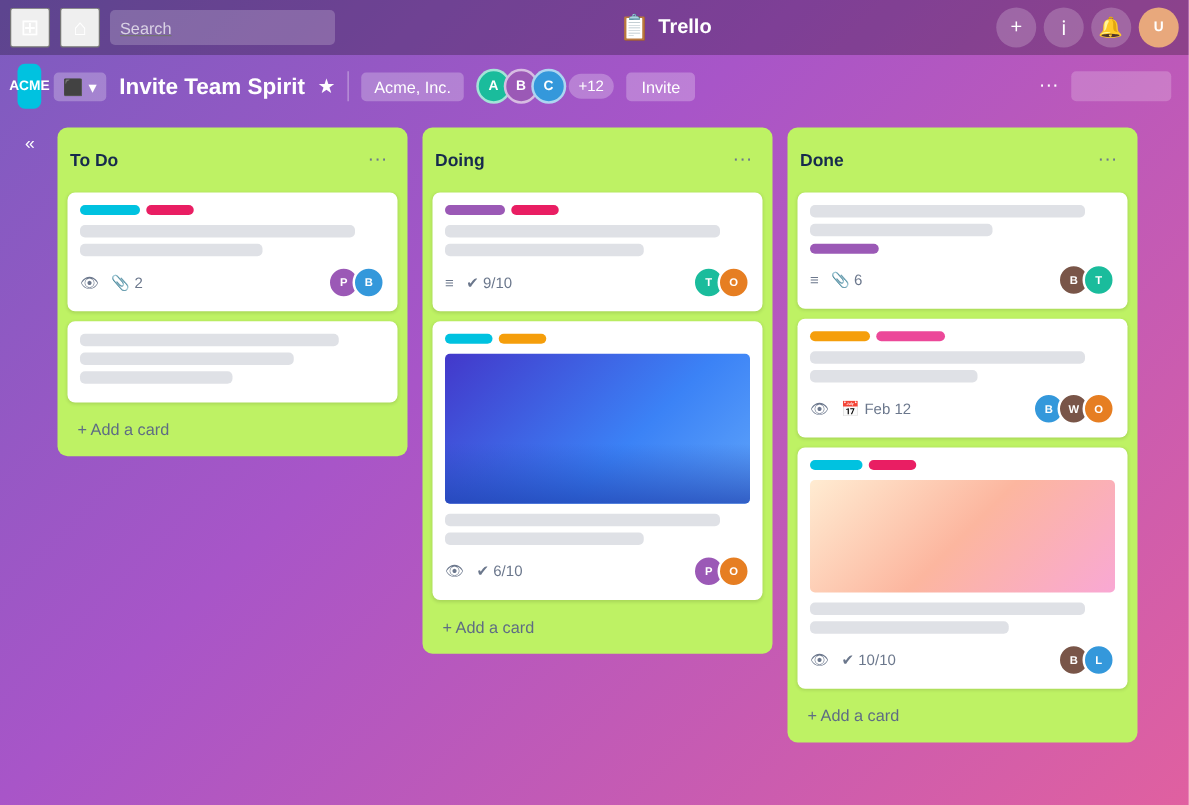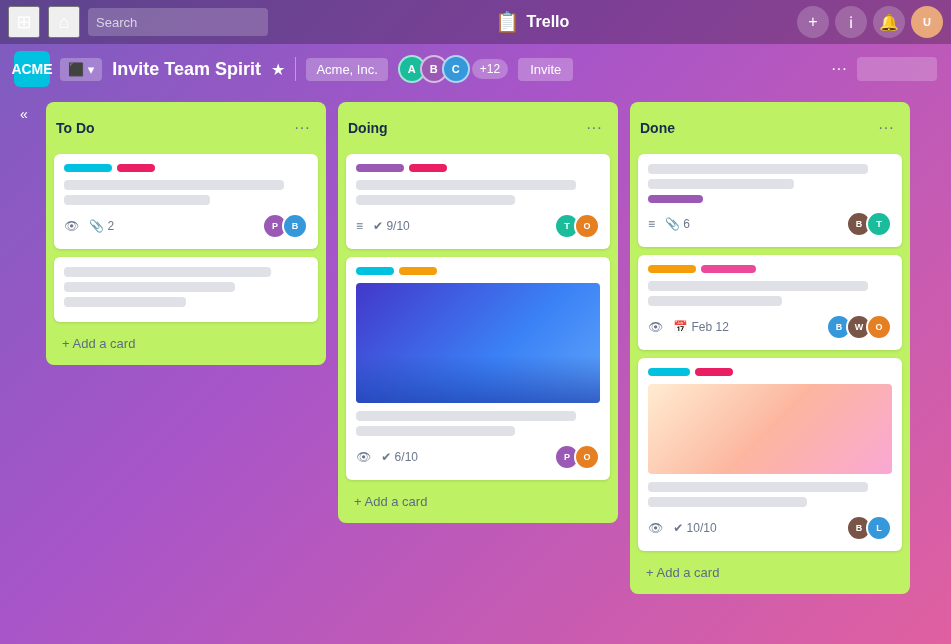--- a/index.html
+++ b/index.html
@@ -2,30 +2,30 @@
 <html><head>
   <meta charset="utf-8">
   <style>
     * { box-sizing: border-box; margin: 0; padding: 0; }
     body { font-family: -apple-system, BlinkMacSystemFont, 'Segoe UI', sans-serif; width: 951px; height: 644px; overflow: hidden; background: linear-gradient(135deg, #7c5cbf 0%, #a855c8 40%, #e060a0 100%); }
 
     
     .top-nav { height: 44px; background: rgba(0,0,0,0.25); display: flex; align-items: center; padding: 0 8px; gap: 8px; }
     .nav-grid-icon { color: #fff; font-size: 18px; width: 32px; height: 32px; display: flex; align-items: center; justify-content: center; cursor: pointer; }
     .nav-home-icon { color: #fff; font-size: 18px; width: 32px; height: 32px; display: flex; align-items: center; justify-content: center; cursor: pointer; }
-    .nav-search { background: rgba(255,255,255,0.2); border: none; border-radius: 4px; color: #1d4ed8; height: 28px; width: 180px; padding: 0 8px; font-size: 13px; }
+    .nav-search { background: rgba(255,255,255,0.2); border: none; border-radius: 4px; color: #737373; height: 28px; width: 180px; padding: 0 8px; font-size: 13px; text-decoration: underline; }
     .nav-search::placeholder { color: rgba(255,255,255,0.7); }
     .nav-title { flex: 1; text-align: center; color: #fff; font-size: 16px; font-weight: 700; display: flex; align-items: center; justify-content: center; gap: 6px; }
     .nav-actions { display: flex; align-items: center; gap: 6px; }
     .nav-btn { background: rgba(255,255,255,0.2); border: none; border-radius: 50%; color: #fff; width: 32px; height: 32px; display: flex; align-items: center; justify-content: center; cursor: pointer; font-size: 16px; }
     .nav-avatar { width: 32px; height: 32px; border-radius: 50%; background: #e8a87c; display: flex; align-items: center; justify-content: center; font-size: 13px; cursor: pointer; overflow: hidden; }
 
     
     .board-header { height: 50px; display: flex; align-items: center; padding: 0 14px; gap: 10px; }
-    .workspace-badge { background: #00c2e0; color: #fff; font-size: 14px; font-weight: 700; width: 36px; height: 36px; display: flex; align-items: center; justify-content: center; border-radius: 6px; }
+    .workspace-badge { background: #00c2e0; color: #fff; font-size: 11px; font-weight: 700; width: 19px; height: 36px; display: flex; align-items: center; justify-content: center; border-radius: 6px; }
     .workspace-selector { background: rgba(255,255,255,0.25); border: none; border-radius: 4px; color: #fff; font-size: 13px; padding: 4px 8px; cursor: pointer; display: flex; align-items: center; gap: 4px; }
     .board-title { color: #fff; font-size: 18px; font-weight: 700; }
     .star-btn { background: none; border: none; color: #fff; font-size: 16px; cursor: pointer; }
     .header-divider { width: 1px; height: 24px; background: rgba(255,255,255,0.4); }
     .org-btn { background: rgba(255,255,255,0.25); border: none; border-radius: 4px; color: #fff; font-size: 13px; padding: 4px 10px; cursor: pointer; }
     .member-avatars { display: flex; align-items: center; }
     .member-avatar { width: 28px; height: 28px; border-radius: 50%; border: 2px solid rgba(255,255,255,0.6); margin-left: -6px; background: #a0c4ff; overflow: hidden; font-size: 10px; display: flex; align-items: center; justify-content: center; }
     .member-avatar:first-child { margin-left: 0; }
     .member-count { background: rgba(255,255,255,0.25); border: none; border-radius: 20px; color: #fff; font-size: 12px; padding: 3px 8px; cursor: pointer; margin-left: 2px; }
     .invite-btn { background: rgba(255,255,255,0.25); border: none; border-radius: 4px; color: #fff; font-size: 13px; padding: 4px 12px; cursor: pointer; }

